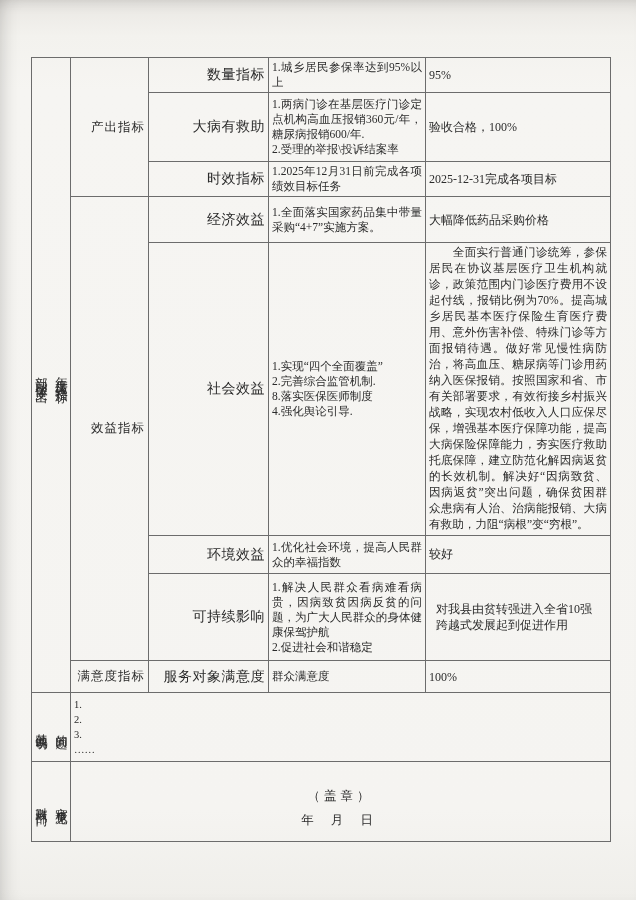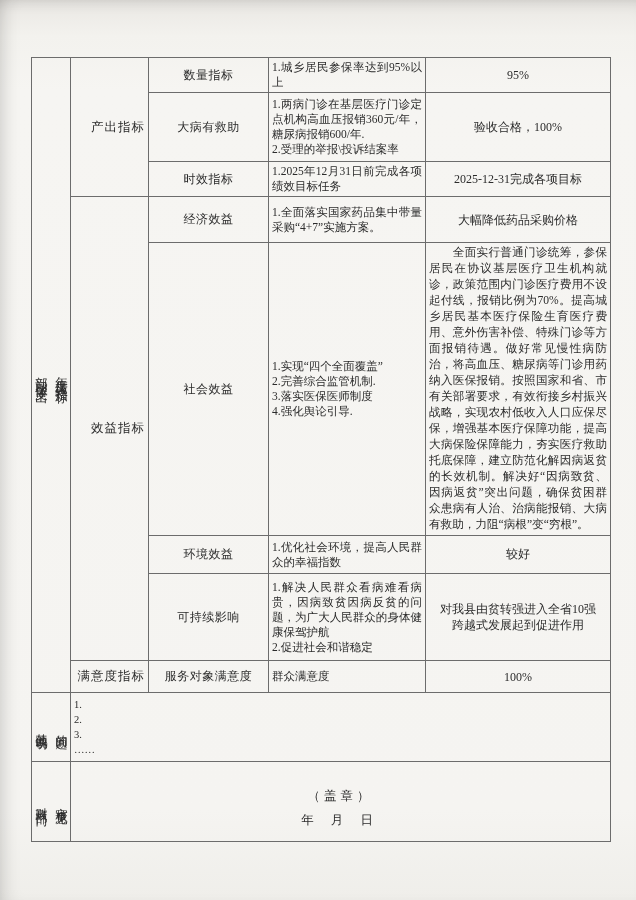--- a/index.html
+++ b/index.html
@@ -23,32 +23,32 @@
   }
   table.perf td {
     border: 1px solid #6c6c6c;
     color: #2b2b2b;
     vertical-align: middle;
     padding: 2px 3px;
     overflow: hidden;
   }
   
   .grp { text-align: right; font-size: 12.5px; letter-spacing: 1px; }
-  .ind { text-align: center; font-size: 12px; letter-spacing: 0.5px; }
+  .ind { text-align: right; font-size: 14px; letter-spacing: 0.5px; }
   
   .content {
     font-size: 11.5px; line-height: 15px;
     text-align: justify;
     white-space: pre-line;
     vertical-align: middle;
     padding: 2px 4px;
   }
   
-  .target-c { text-align: center; font-size: 12px; line-height: 16px; }
-  .target-l { text-align: center; font-size: 12px; padding-left: 6px; }
+  .target-c { text-align: left; font-size: 12px; line-height: 16px; }
+  .target-l { text-align: left; font-size: 12px; padding-left: 6px; }
   .target-j {
     font-size: 11.6px; line-height: 16px;
     text-align: justify;
     vertical-align: top;
     padding: 5px 6px 3px 6px;
     white-space: pre-line;
     margin-top: 28px;
   }
   
   .vpair {
@@ -124,21 +124,21 @@
       <td rowspan="4" class="grp">效益指标</td>
       <td class="ind">经济效益</td>
       <td class="content">1.全面落实国家药品集中带量采购“4+7”实施方案。</td>
       <td class="target-c">大幅降低药品采购价格</td>
     </tr>
 
     <tr style="height:289px">
       <td class="ind">社会效益</td>
       <td class="content">1.实现“四个全面覆盖”
 2.完善综合监管机制.
-3.落实医保医师制度
+8.落实医保医师制度
 4.强化舆论引导.</td>
       <td class="target-j">　　全面实行普通门诊统筹，参保居民在协议基层医疗卫生机构就诊，政策范围内门诊医疗费用不设起付线，报销比例为70%。提高城乡居民基本医疗保险生育医疗费用、意外伤害补偿、特殊门诊等方面报销待遇。做好常见慢性病防治，将高血压、糖尿病等门诊用药纳入医保报销。按照国家和省、市有关部署要求，有效衔接乡村振兴战略，实现农村低收入人口应保尽保，增强基本医疗保障功能，提高大病保险保障能力，夯实医疗救助托底保障，建立防范化解因病返贫的长效机制。解决好“因病致贫、因病返贫”突出问题，确保贫困群众患病有人治、治病能报销、大病有救助，力阻“病根”变“穷根”。</td>
     </tr>
 
     <tr style="height:38px">
       <td class="ind">环境效益</td>
       <td class="content">1.优化社会环境，提高人民群众的幸福指数</td>
       <td class="target-l">较好</td>
     </tr>
 

